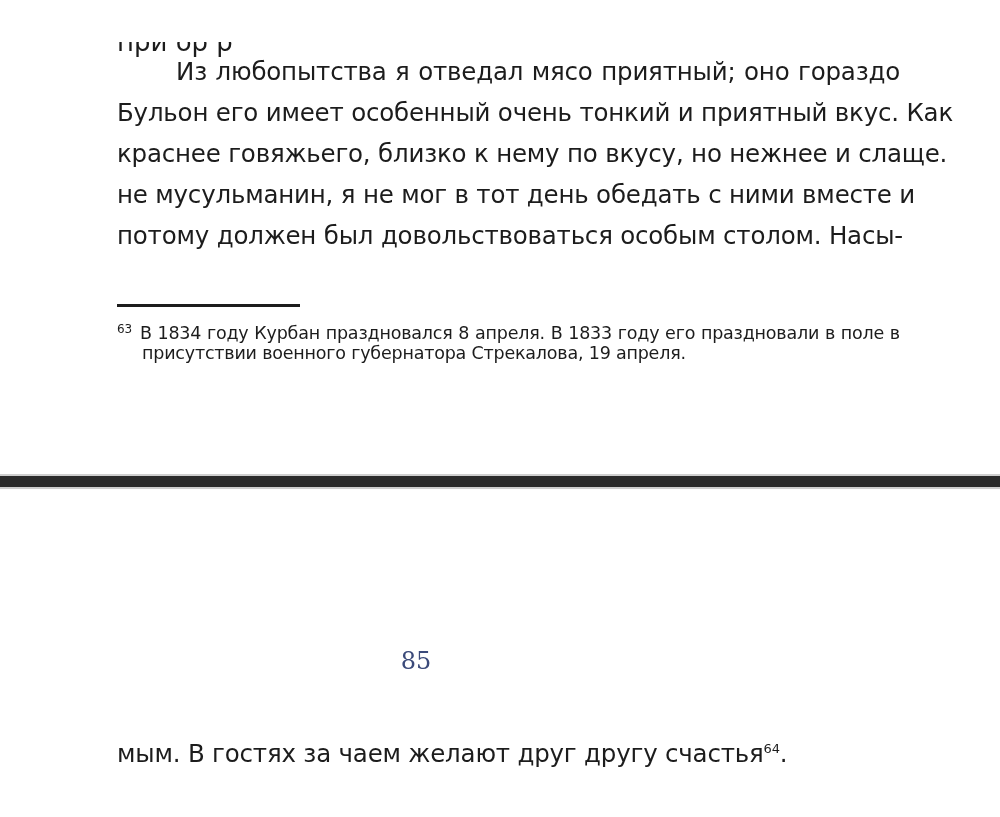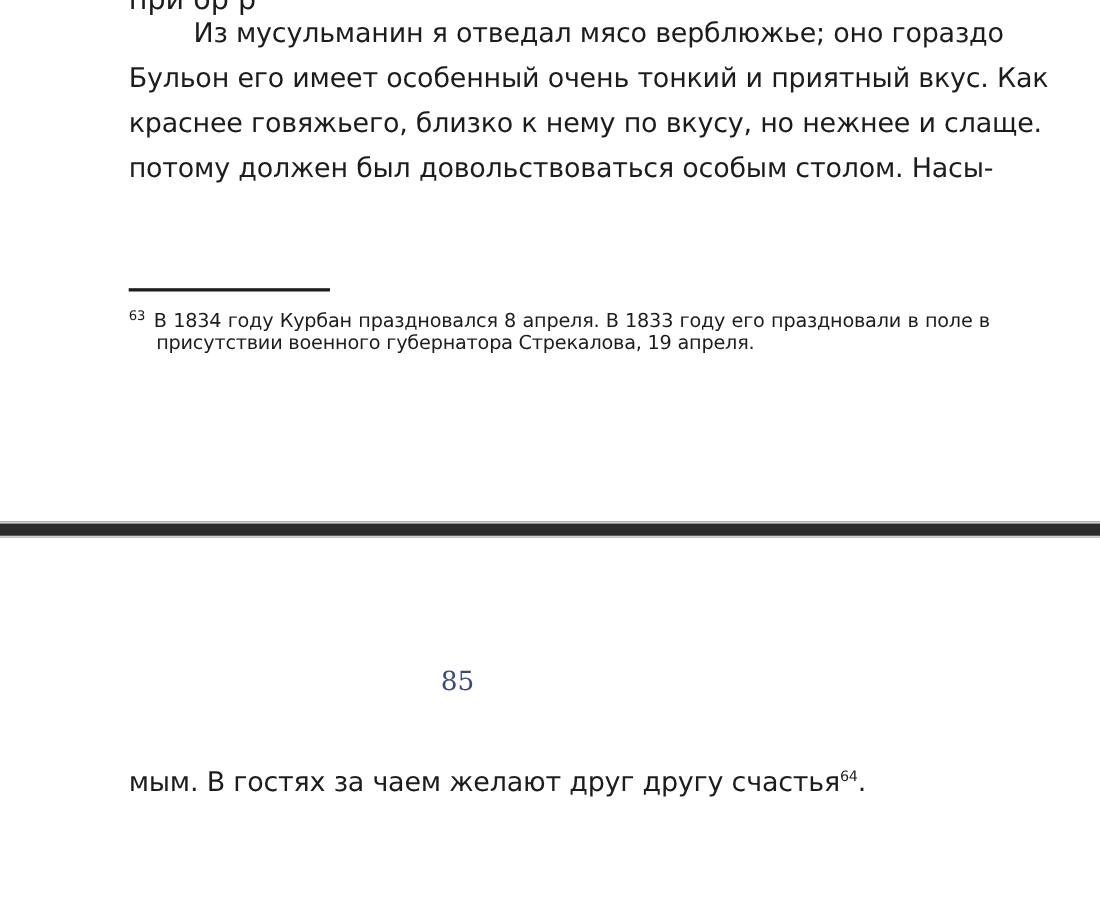--- a/index.html
+++ b/index.html
@@ -14,20 +14,21 @@
       overflow: hidden;
       font-family: "DejaVu Sans", sans-serif;
       color: #1c1c1c;
     }
     .page {
       position: absolute;
       left: 0;
       width: 1000px;
       background: #ffffff;
       overflow: hidden;
+      margin-top: 42px;
     }
     .page-top { top: 0; height: 474px; }
     .page-bottom { top: 489px; height: 328px; }
 
     .cut-line {
       position: absolute;
       left: 117px;
       top: -18px;
       width: 783px;
       font-size: 26px;
@@ -115,23 +116,24 @@
       vertical-align: 9px;
     }
   </style>
 </head>
 <body>
 
 <div class="page page-top">
   <div class="cut-line">при ор р</div>
 
   <div class="para" style="top:9px;">
-    <span class="line indent">Из мусульманин я отведал мясо верблюжье; оно гораздо</span>
+    <span class="line indent">Из любопытства я отведал мясо приятный; оно гораздо</span>
     <span class="line">Бульон его имеет особенный очень тонкий и приятный вкус. Как</span>
     <span class="line">краснее говяжьего, близко к нему по вкусу, но нежнее и слаще.</span>
+    <span class="line">не мусульманин, я не мог в тот день обедать с ними вместе и</span>
     <span class="line">потому должен был довольствоваться особым столом. Насы-</span>
   </div>
 
   <div class="fn-rule"></div>
 
   <div class="footnote">
     <span class="fn-line"><span class="fn-mark">63</span><span>В 1834 году Курбан праздновался 8 апреля. В 1833 году его праздновали в поле в</span></span>
     <span class="fn-line cont">присутствии военного губернатора Стрекалова, 19 апреля.</span>
   </div>
 </div>

